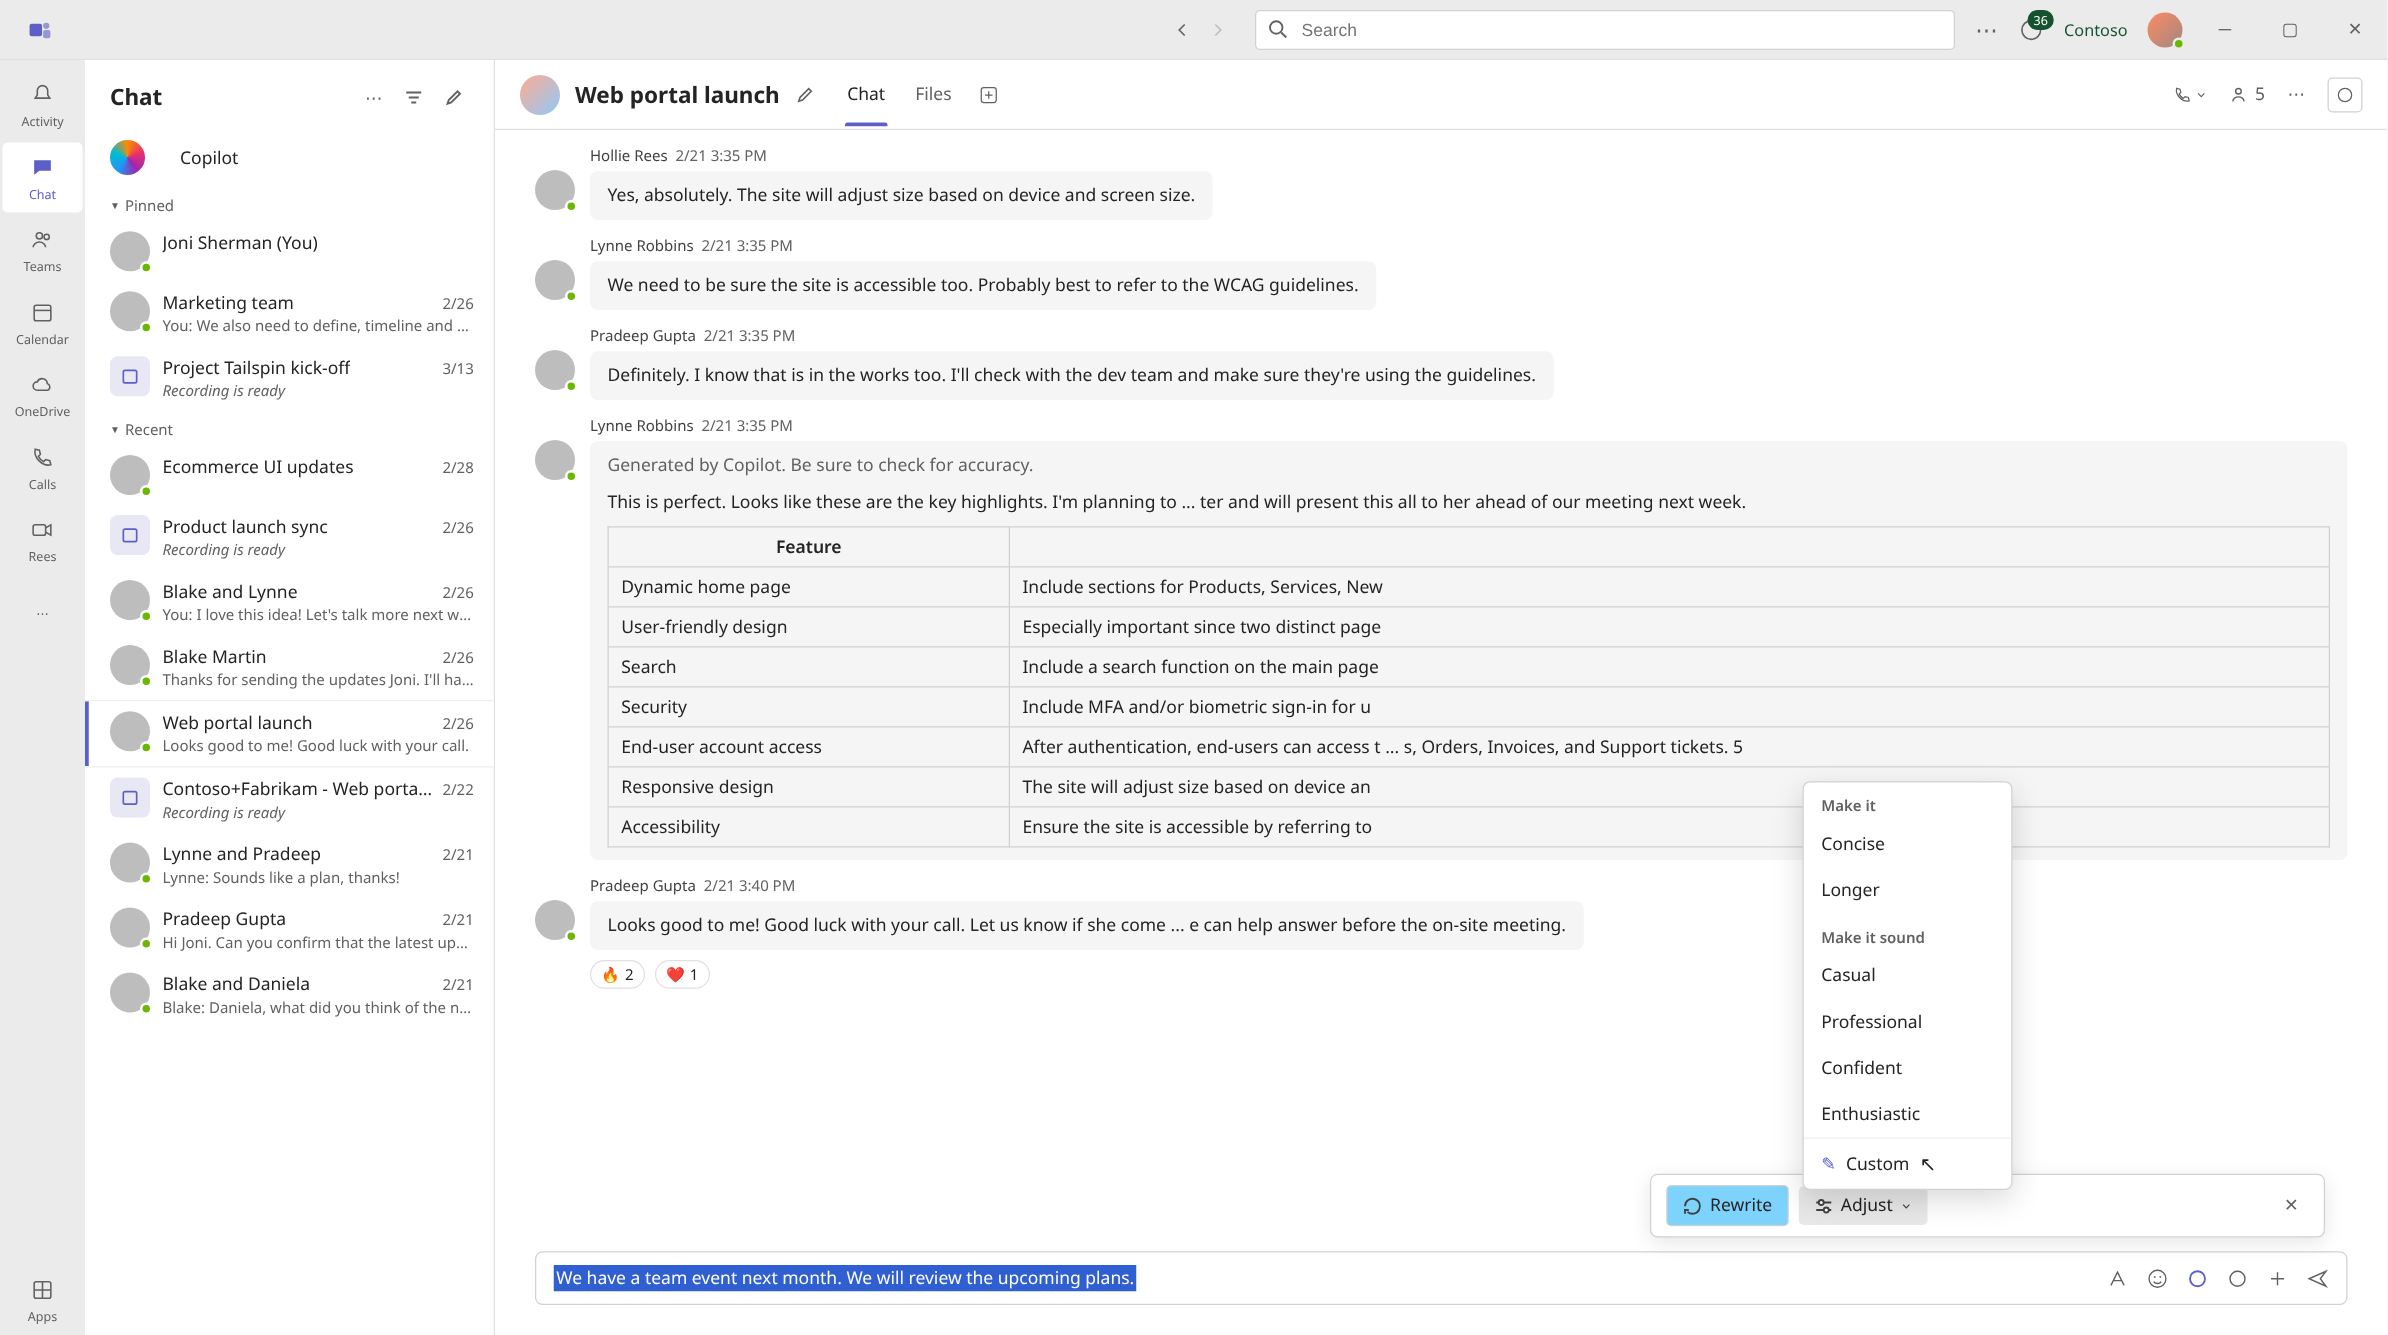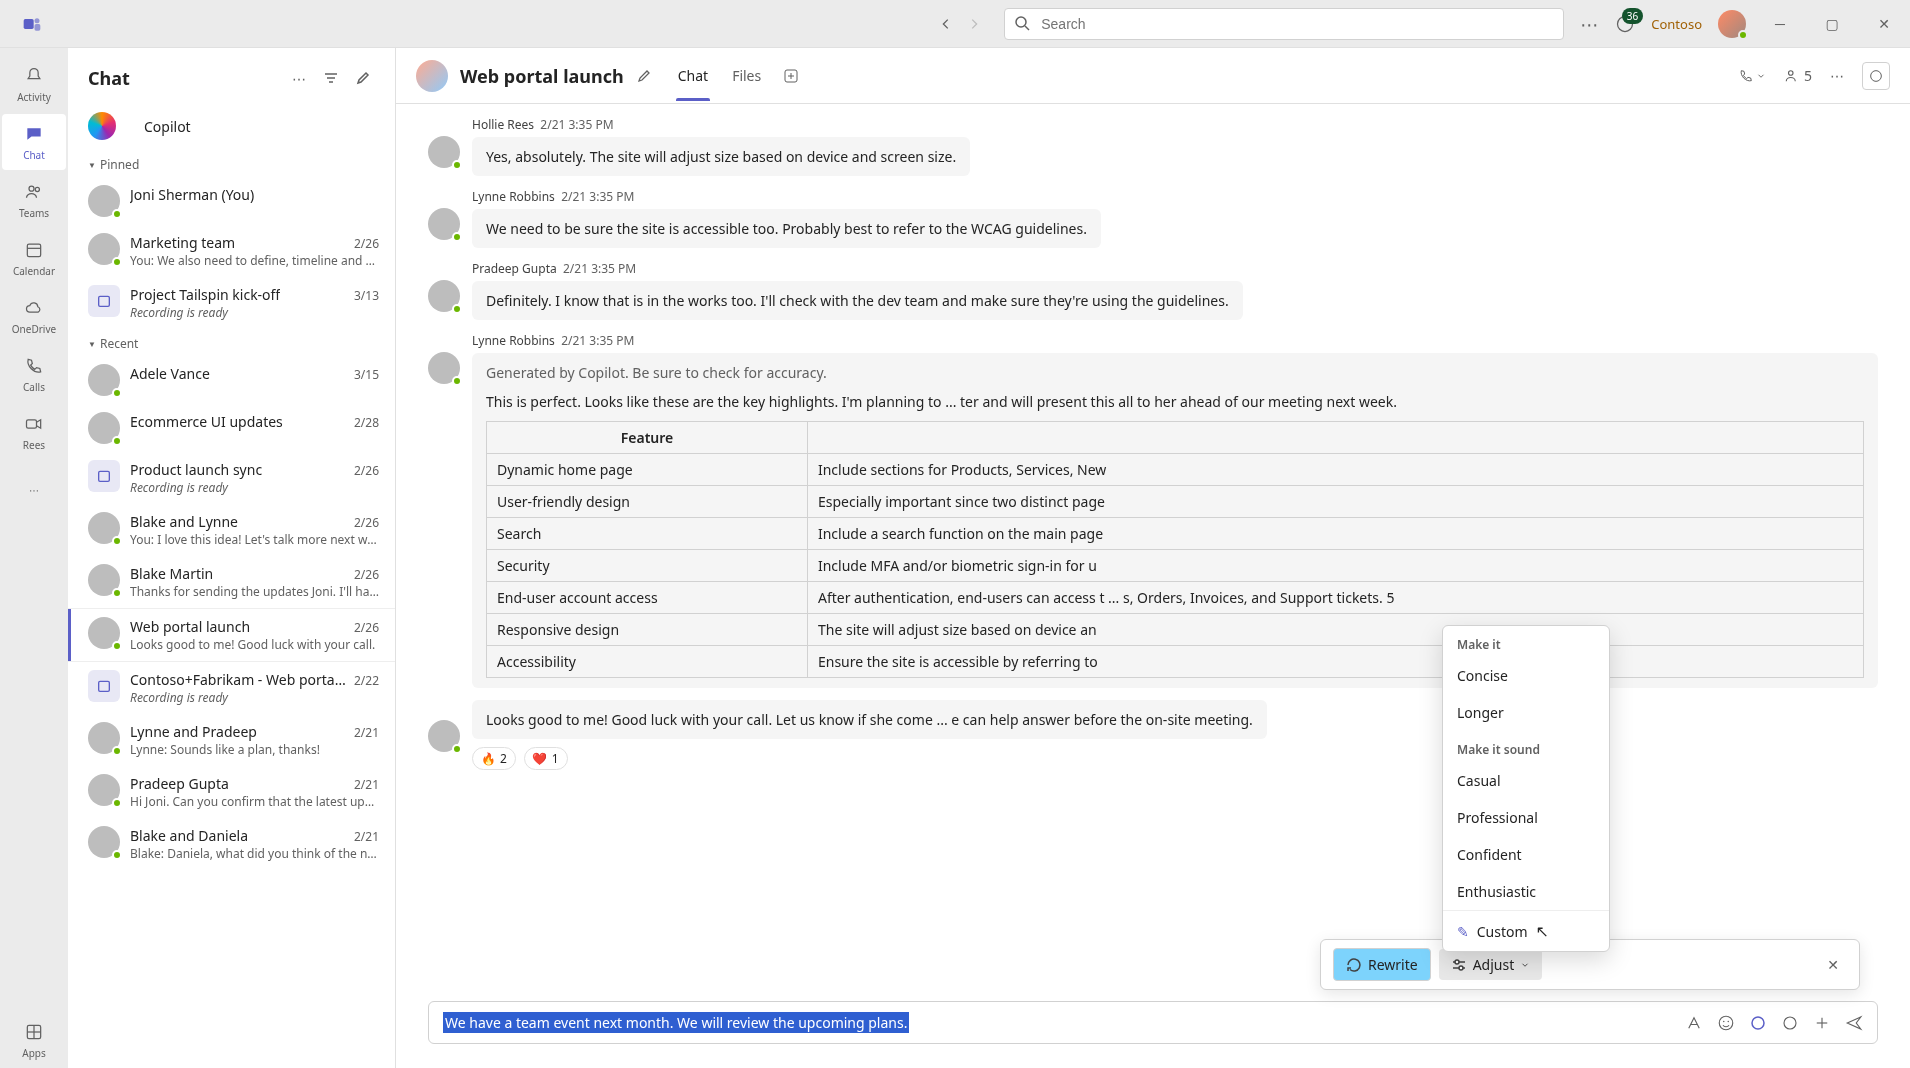--- a/index.html
+++ b/index.html
@@ -10,21 +10,21 @@
 .titlebar { height:48px; display:flex; align-items:center; padding:0 8px; background:#ebebeb; border-bottom:1px solid #e0e0e0;}
 .titlebar .logo { width:24px; height:24px; margin:0 12px; display:flex; align-items:center; justify-content:center; color:#6264a7;}
 .titlebar .navbtn { width:28px; height:28px; display:flex; align-items:center; justify-content:center; border-radius:4px; color:#616161; cursor:pointer;}
 .titlebar .search { flex:0 0 560px; margin:0 16px; position:relative;}
 .titlebar .search input { width:100%; height:32px; border:1px solid #d1d1d1; border-radius:4px; padding:0 32px 0 36px; background:#fff; font-size:14px;}
 .titlebar .search .mag { position:absolute; left:10px; top:7px; color:#616161;}
 .titlebar .right { margin-left:auto; display:flex; align-items:center; gap:16px;}
 .titlebar .dots { color:#616161; font-size:18px; letter-spacing:1px;}
 .titlebar .badge { position:relative;}
 .titlebar .badge .num { position:absolute; top:-6px; right:-8px; background:#14532d; color:#fff; font-size:10px; border-radius:8px; padding:1px 5px;}
-.titlebar .org { font-size:13px; color:#a16207;}
+.titlebar .org { font-size:13px; color:#14532d;}
 .titlebar .avatar { width:28px; height:28px; border-radius:50%; background:linear-gradient(135deg,#ff8a65,#a1887f); position:relative;}
 .titlebar .avatar .pres { position:absolute; bottom:-2px; right:-2px; width:10px; height:10px; border-radius:50%; background:#6bb700; border:2px solid #ebebeb;}
 .titlebar .wbtn { width:36px; height:32px; display:flex; align-items:center; justify-content:center; color:#616161; cursor:pointer;}
 
 
 .body { flex:1; display:flex; min-height:0;}
 .rail { width:68px; background:#ebebeb; display:flex; flex-direction:column; align-items:center; padding-top:8px; gap:2px;}
 .rail .ritem { width:64px; height:56px; display:flex; flex-direction:column; align-items:center; justify-content:center; gap:2px; color:#616161; cursor:pointer; border-radius:4px; font-size:10px;}
 .rail .ritem.active { color:#5b5fc7; background:#fff; }
 .rail .ritem .ic { width:24px; height:24px; display:flex; align-items:center; justify-content:center;}
@@ -297,31 +297,20 @@
               </div>
               <div class="preview italic">Recording is ready</div>
             </div>
           </div>
         </div>
       <div class="sb-section">
           <span class="tri">▼</span>
           <span>Recent</span>
         </div>
       <div id="recent-list">
-          <div class="chat-item">
-            <div class="av">
-              <span class="pres"></span>
-            </div>
-            <div class="ct">
-              <div class="line1">
-                <span class="title">Adele Vance</span>
-                <span class="date">3/15</span>
-              </div>
-            </div>
-          </div>
           <div class="chat-item">
             <div class="av">
               <span class="pres"></span>
             </div>
             <div class="ct">
               <div class="line1">
                 <span class="title">Ecommerce UI updates</span>
                 <span class="date">2/28</span>
               </div>
             </div>
@@ -545,20 +534,21 @@
               </table>
             </div>
           </div>
         </div>
 
         <div class="msg">
           <div class="mav">
               <span class="pres"></span>
             </div>
           <div class="mbody">
+            <div class="meta"><span class="name">Pradeep Gupta</span>&nbsp;&nbsp;<span>2/21 3:40 PM</span></div>
             <div class="bubble">Looks good to me! Good luck with your call. Let us know if she come ... e can help answer before the on-site meeting.</div>
             <div class="reactions" id="reacts">
                 <span class="react">
                   <span>🔥</span>
                   <span>2</span>
                 </span>
                 <span class="react">
                   <span>❤️</span>
                   <span>1</span>
                 </span>

